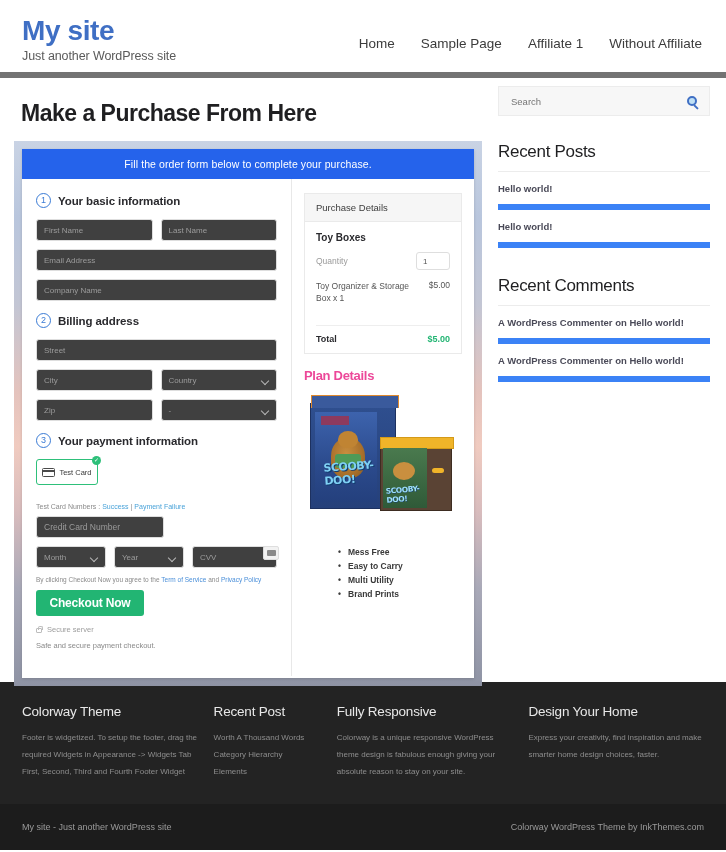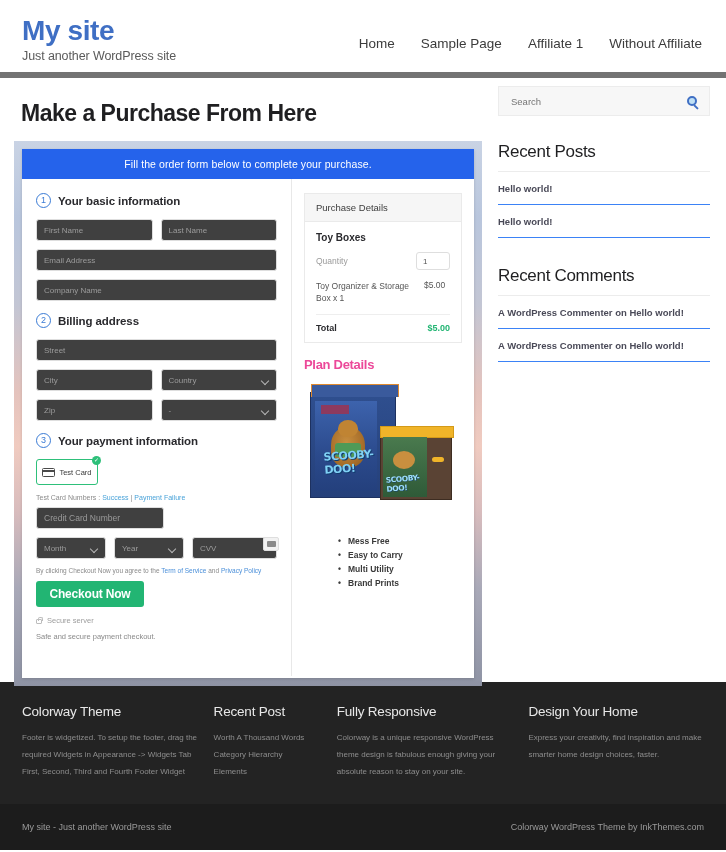--- a/index.html
+++ b/index.html
@@ -139,21 +139,21 @@
     content: ""; position: absolute; right: 8px; top: 8px;
     width: 5px; height: 5px;
     border-right: 1px solid #b6b6b6; border-bottom: 1px solid #b6b6b6;
     transform: rotate(45deg);
   }
 
   .pay-method {
     width: 62px; height: 26px;
     border: 1px solid #2ec07a; border-radius: 3px;
     display: flex; align-items: center; justify-content: center; gap: 4px;
-    position: relative; margin-bottom: 9px;
+    position: relative; margin-bottom: 18px;
   }
   .pay-method .card-glyph {
     width: 13px; height: 9px; border-radius: 1.5px;
     background: #fff; border: 1.4px solid #4a4a4a;
     position: relative;
   }
   .pay-method .card-glyph::after {
     content:""; position:absolute; left:0; right:0; top:1.5px; height:2px; background:#4a4a4a;
   }
   .pay-method .pm-label { font-size: 7.5px; color: #3a3a3a; }
@@ -199,22 +199,22 @@
   }
   .pp-body { padding: 10px 11px 9px 11px; }
   .pp-product { font-size: 10px; font-weight: bold; color: #2a2a2e; margin-bottom: 9px; }
   .pp-qty-row { display: flex; align-items: center; justify-content: space-between; margin-bottom: 10px; }
   .pp-qty-label { font-size: 8.5px; color: #9b9b9b; }
   .pp-qty-input {
     width: 34px; height: 18px; border: 1px solid #dedede; border-radius: 3px;
     font-size: 8px; color: #555; display:flex; align-items:center; padding: 0 6px;
   }
   .pp-line-row {
-    display: flex; justify-content: flex-start; gap: 8px;
-    padding-bottom: 9px; border-bottom: 1px solid #eee; margin-bottom: 8px;
+    display: flex; justify-content: space-between; gap: 8px;
+    padding-bottom: 20px; border-bottom: 1px solid #eee; margin-bottom: 8px;
   }
   .pp-line-name { font-size: 8.5px; color: #555; line-height: 1.45; max-width: 100px; }
   .pp-line-price { font-size: 8.5px; color: #555; white-space: nowrap; }
   .pp-total-row { display: flex; justify-content: space-between; }
   .pp-total-label { font-size: 9px; font-weight: bold; color: #2a2a2e; }
   .pp-total-value { font-size: 9px; font-weight: bold; color: #22b573; }
 
   .plan-title { font-size: 13px; font-weight: bold; color: #ec4899; margin: 14px 0 10px 0; letter-spacing: -.3px; }
 
   
@@ -310,21 +310,21 @@
     width: 6px; height: 2px; background:#3f6fc4; transform: rotate(45deg);
     border-radius: 1px;
   }
   .widget-title {
     font-size: 17px; color: #1f1f21; letter-spacing: -.3px;
     padding-bottom: 9px; border-bottom: 1px solid #ececec; margin-bottom: 0;
   }
   .widget-list { list-style: none; }
   .widget-list li {
     font-size: 9.5px; color: #4a4a58; font-weight: bold;
-    padding: 11px 0 10px 0; border-bottom: 1px solid #3b82f6;
+    padding: 11px 0 10px 0; border-bottom: 6px solid #3b82f6;
   }
   .widget-gap { height: 28px; }
 
   
   .footer-main {
     background: #232323; padding: 22px 22px 26px 22px;
     display: flex; gap: 16px; height: 122px;
   }
   .fcol { flex: 1; }
   .fcol.w1 { flex: 1.18; }

